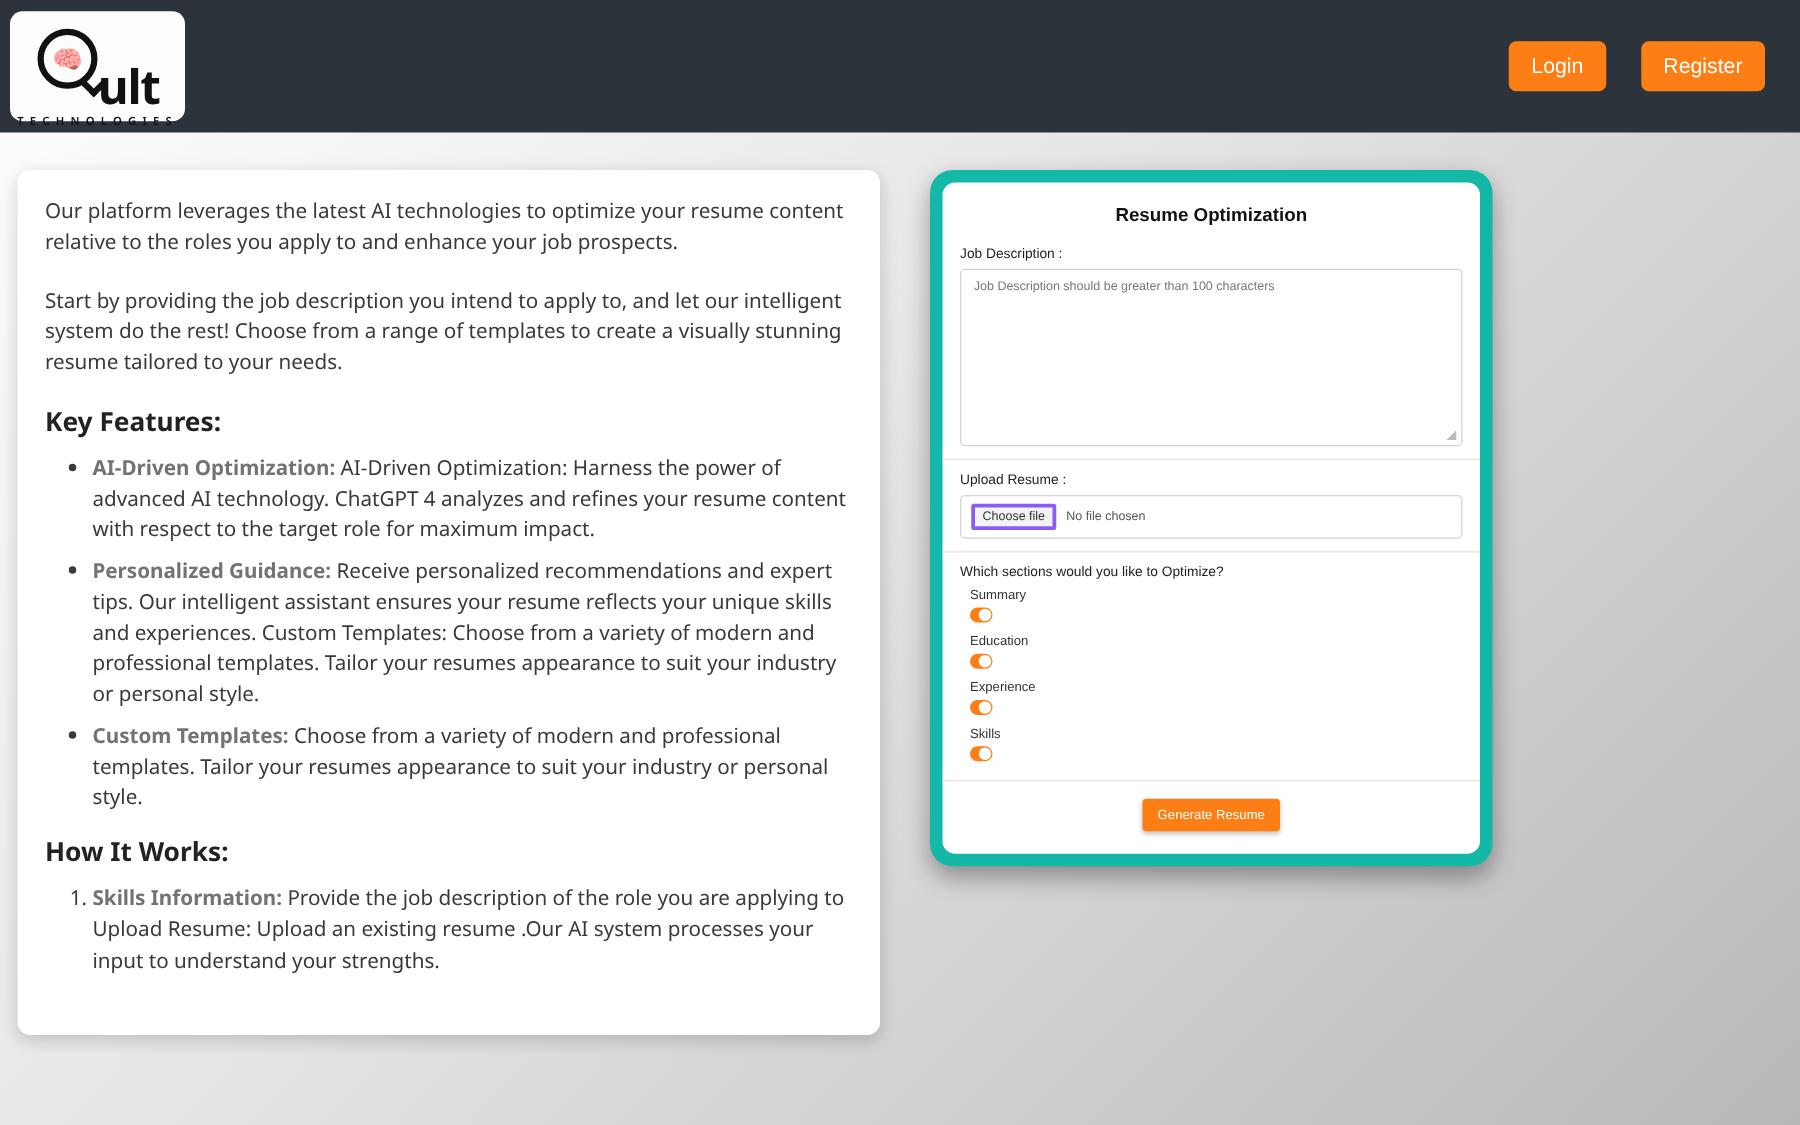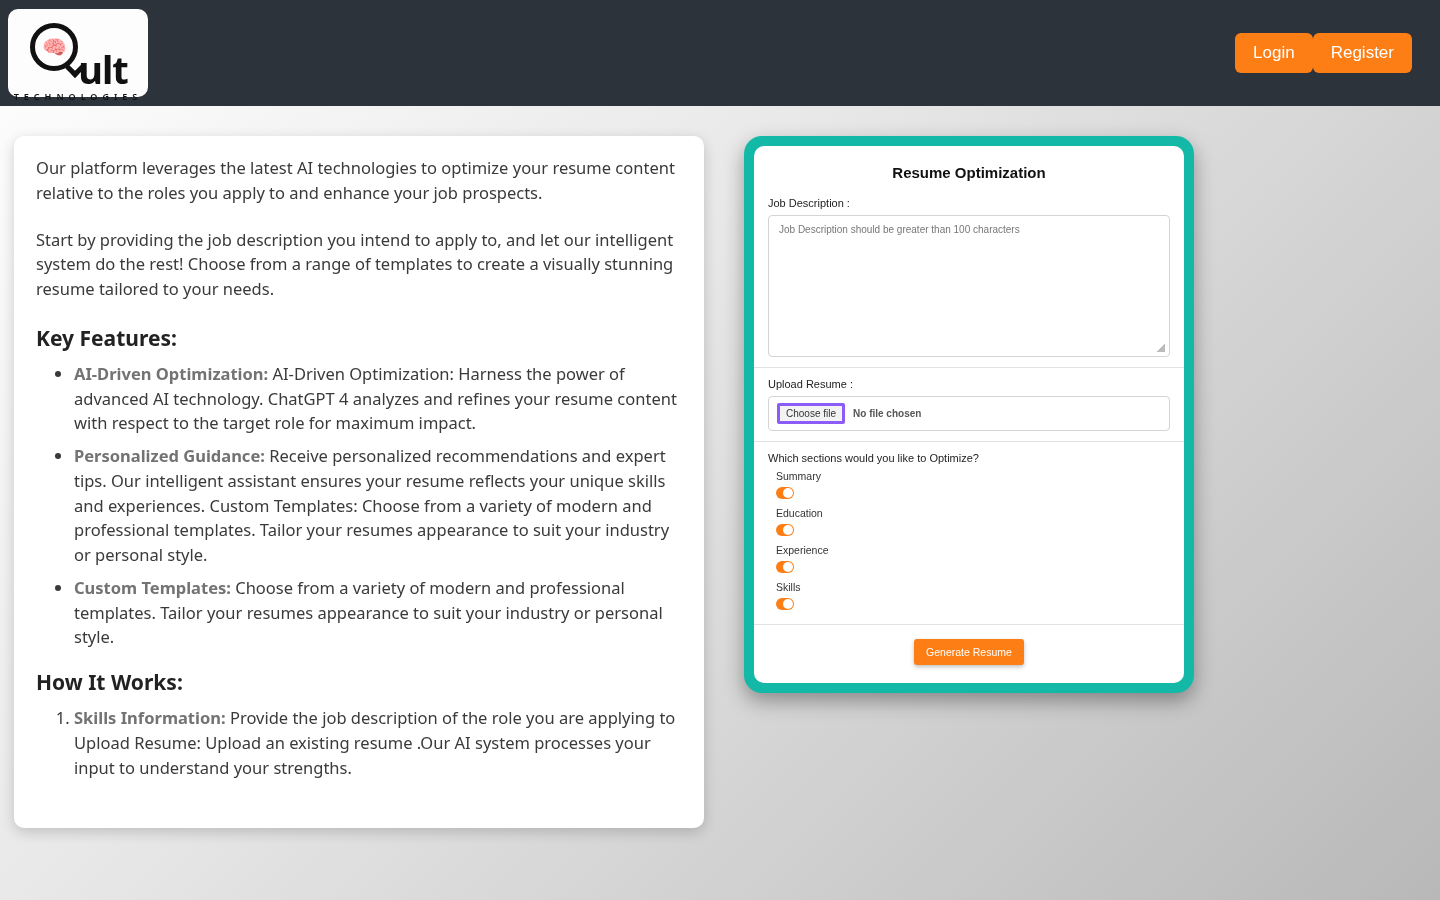--- a/index.html
+++ b/index.html
@@ -27,21 +27,21 @@
     display:flex; align-items:center; justify-content:center;
   }
   .logo-inner { text-align:center; line-height:1; }
   .logo-main { font-size:44px; font-weight:700; color:#111; letter-spacing:-1px; display:flex; align-items:center; justify-content:center;}
   .logo-q { position:relative; display:inline-block; width:52px; height:52px; }
   .logo-q .ring { position:absolute; inset:2px; border:5px solid #111; border-radius:50%; }
   .logo-q .brain { position:absolute; left:50%; top:50%; transform:translate(-50%,-50%); font-size:20px; }
   .logo-q .tail { position:absolute; width:14px; height:14px; border-right:5px solid #111; border-bottom:5px solid #111; bottom:-2px; right:-2px; transform:rotate(45deg); }
   .logo-text { font-size:38px; font-weight:700; color:#111; margin-left:-2px;margin-top:44px;}
   .logo-sub { font-size:9px; letter-spacing:5px; color:#111; font-weight:600; margin-top:4px;}
-  .header-btns { display:flex; }
+  .header-btns { display:flex; gap:28px; }
   .hbtn {
     background:#fd7e14;
     color:#fff;
     border:none;
     border-radius:6px;
     font-size:17px;
     padding:10px 18px;
     cursor:pointer;
   }
 
@@ -118,21 +118,21 @@
     border-radius:4px;
     padding:6px 8px;
     display:flex; align-items:center; gap:8px;
     font-size:10px;
   }
   .choose-btn {
     border:3px solid #8b5cf6; background:#f3f3f3;
     font-size:10px; padding:2px 6px; border-radius:2px;
     color:#333;
   }
-  .nofile { color:#555;font-weight:bold; }
+  .nofile { color:#555; }
   .opt-q { font-size:11px; color:#222; margin:10px 0 6px 0;}
   .tog-row { margin:4px 0 2px 8px; }
   .tog-label { font-size:10.5px; color:#333; display:block; margin-bottom:3px;}
   .toggle {
     width:18px; height:12px; border-radius:7px;
     background:#fd7e14; position:relative; display:inline-block;
   }
   .toggle::after{
     content:""; position:absolute; right:1px; top:1px;
     width:10px; height:10px; border-radius:50%; background:#fff;

